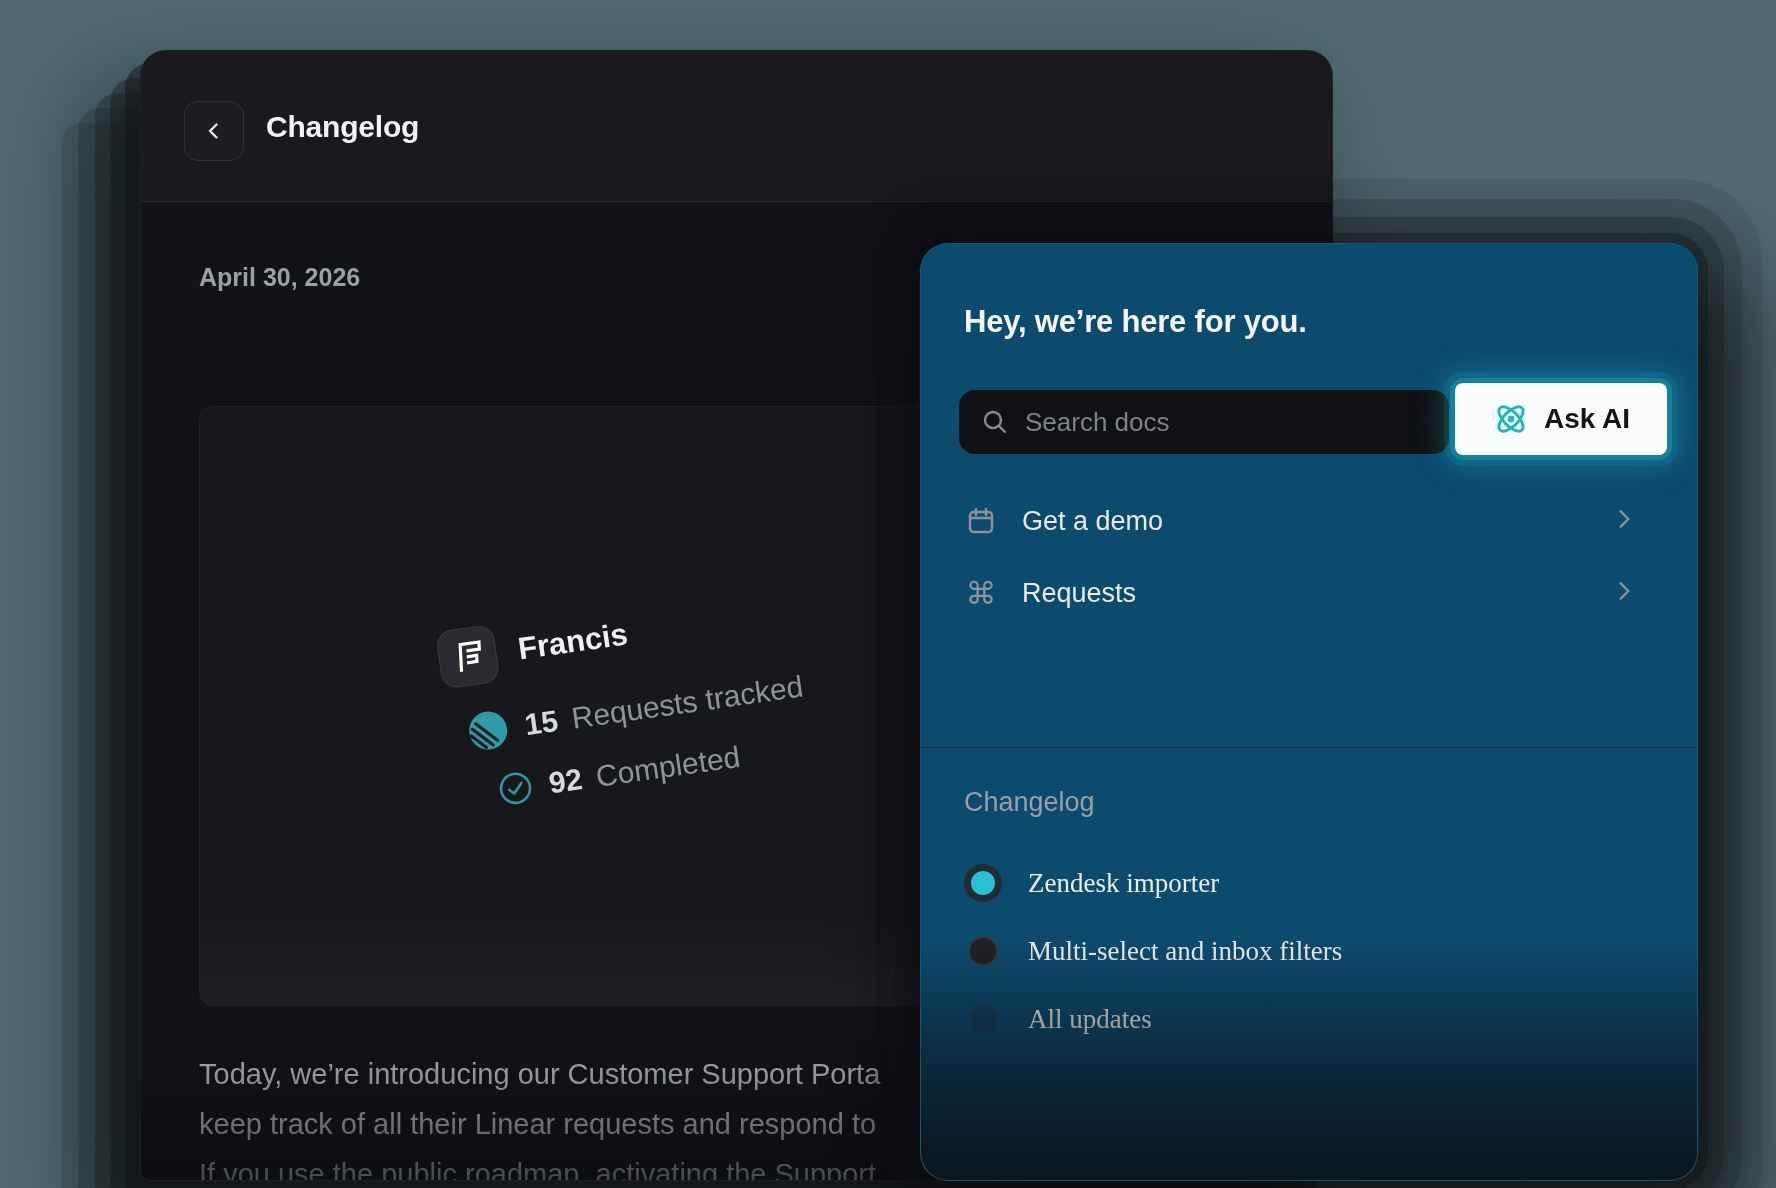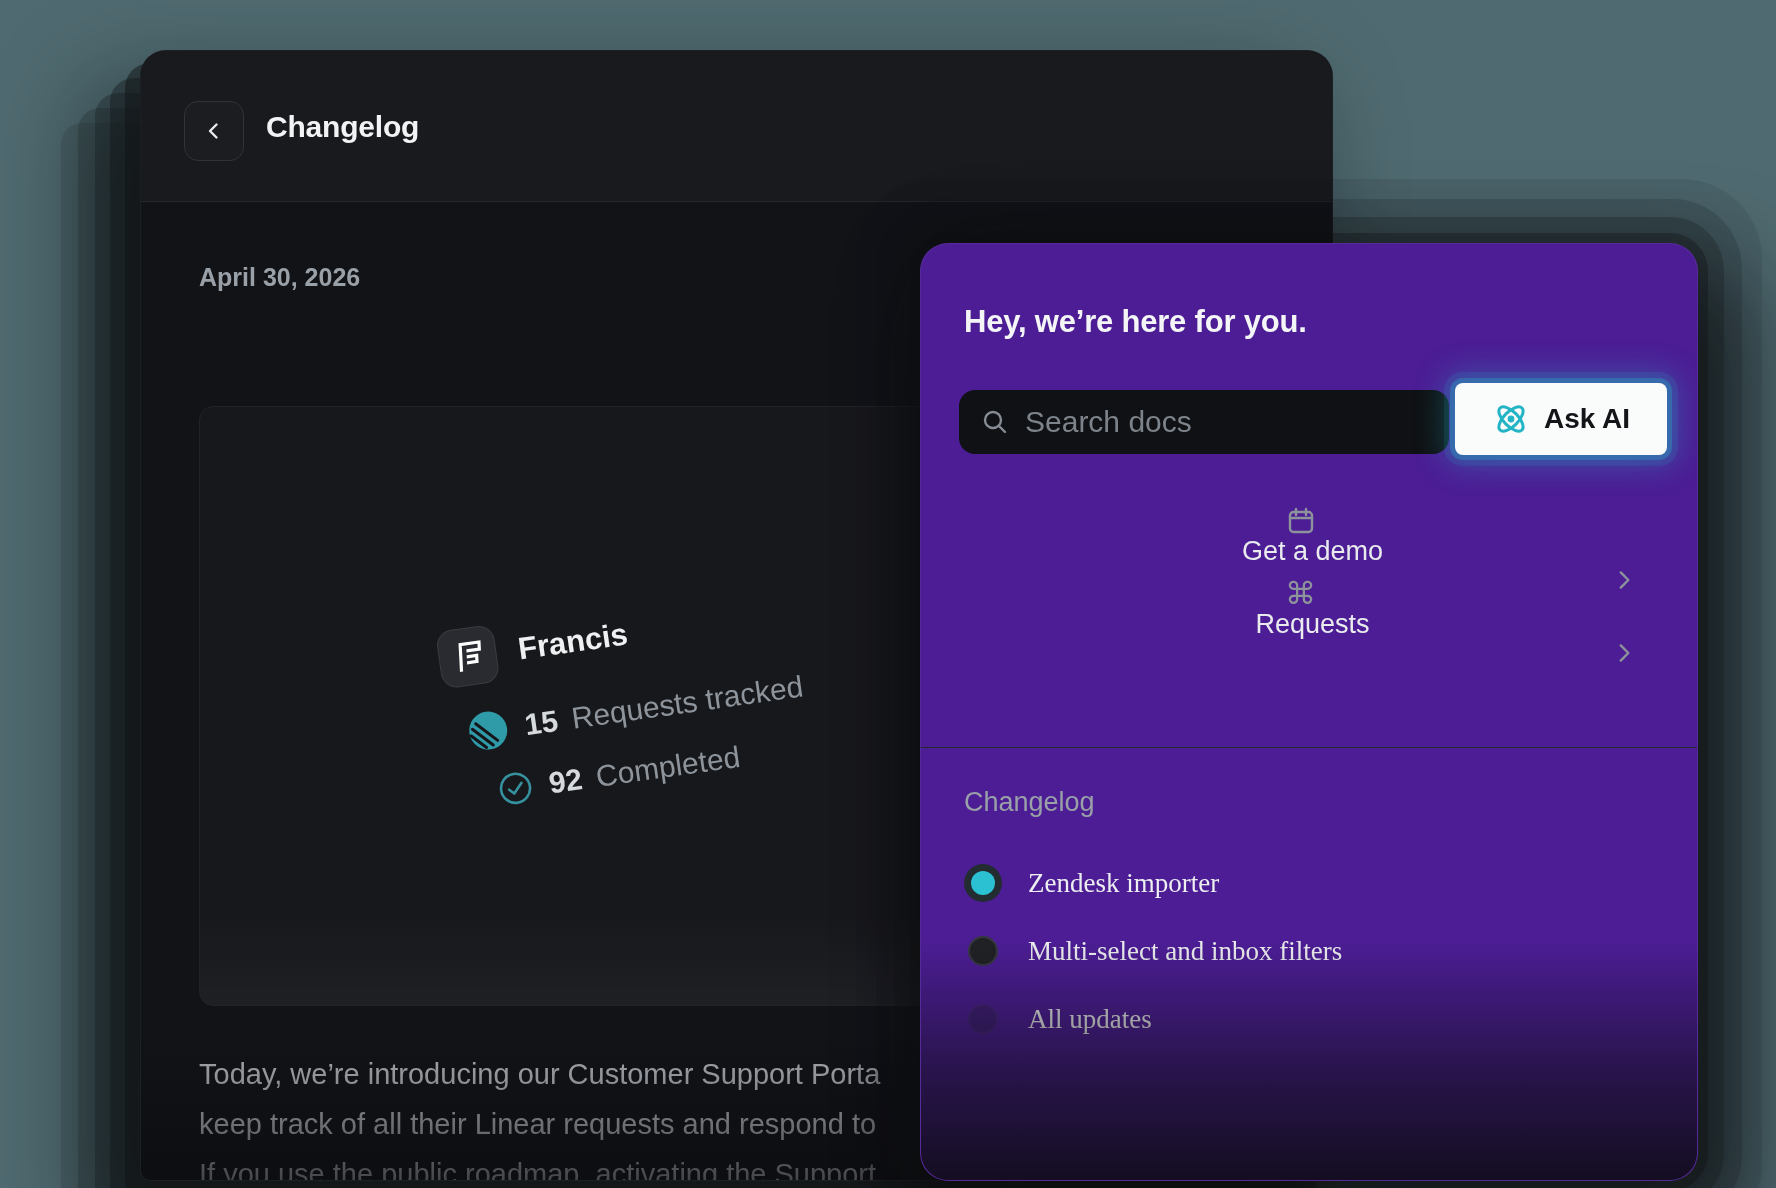--- a/index.html
+++ b/index.html
@@ -87,21 +87,21 @@
   }
   .win-fade {
     position:absolute; left:0; right:0; bottom:0; height:150px;
     background:linear-gradient(to bottom, rgba(12,13,15,0), rgba(10,11,13,0.65));
     pointer-events:none;
   }
 
   
   .panel {
     position:absolute; left:920px; top:243px; width:778px; height:938px;
-    background:#4c1d95;
+    background:#0c4a6e;
     border-radius:28px;
     border:1px solid rgba(255,255,255,0.06);
     box-shadow:
       0 0 0 10px rgba(14,15,17,0.34),
       0 0 0 26px rgba(14,15,17,0.24),
       0 0 0 44px rgba(14,15,17,0.16),
       0 0 0 64px rgba(14,15,17,0.09),
       34px 44px 90px 18px rgba(10,11,13,0.65);
     z-index:2;
     overflow:hidden;
@@ -110,39 +110,39 @@
     position:absolute; left:43px; top:60px;
     color:#f4f5f6; font-size:31px; font-weight:700; letter-spacing:-0.2px;
   }
   .search-box {
     position:absolute; left:38px; top:146px; width:490px; height:64px;
     background:#0f1114; border-radius:16px;
     display:flex; align-items:center; padding:0 22px;
   }
   .search-box input {
     flex:1; margin-left:16px; border:none; outline:none; background:transparent;
-    color:#d4d7da; font-size:30px; font-family:inherit;
+    color:#d4d7da; font-size:26px; font-family:inherit;
   }
   .search-box input::placeholder { color:#7d838b; }
   .ask-ai {
     position:absolute; left:534px; top:139px; width:212px; height:72px;
     background:#fafbfb; border-radius:8px; border:none; cursor:pointer;
     display:flex; align-items:center; justify-content:center; gap:14px;
     box-shadow:
       0 0 0 5px rgba(35,181,198,0.30),
       0 0 0 11px rgba(35,181,198,0.12),
       0 0 30px 12px rgba(35,181,198,0.30);
     font-family:inherit;
   }
   .ask-ai-label { color:#131518; font-size:28px; font-weight:600; }
 
   .menu { position:absolute; left:0; top:262px; width:100%; }
   .menu-item {
     height:52px; margin-bottom:20px;
-    display:flex; align-items:center; padding:0 60px 0 43px; cursor:pointer;flex-direction:column;
+    display:flex; padding:0 60px 0 43px; cursor:pointer;
   }
   .menu-icon { width:34px; display:flex; justify-content:center; }
   .menu-label { margin-left:24px; color:#e9ebee; font-size:27px; }
   .menu-chevron { margin-left:auto; display:flex; }
   .cmd-glyph { font-size:31px; color:#8d939b; line-height:1; }
 
   .divider { position:absolute; left:0; top:503px; width:100%; height:1px; background:#27292d; }
 
   .section-title { position:absolute; left:43px; top:543px; color:#99a0a7; font-size:27px; }
 

